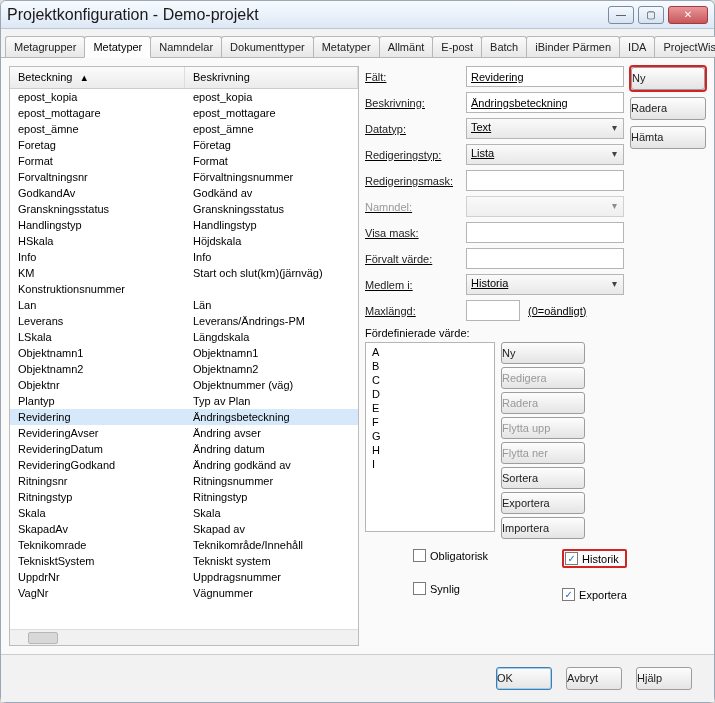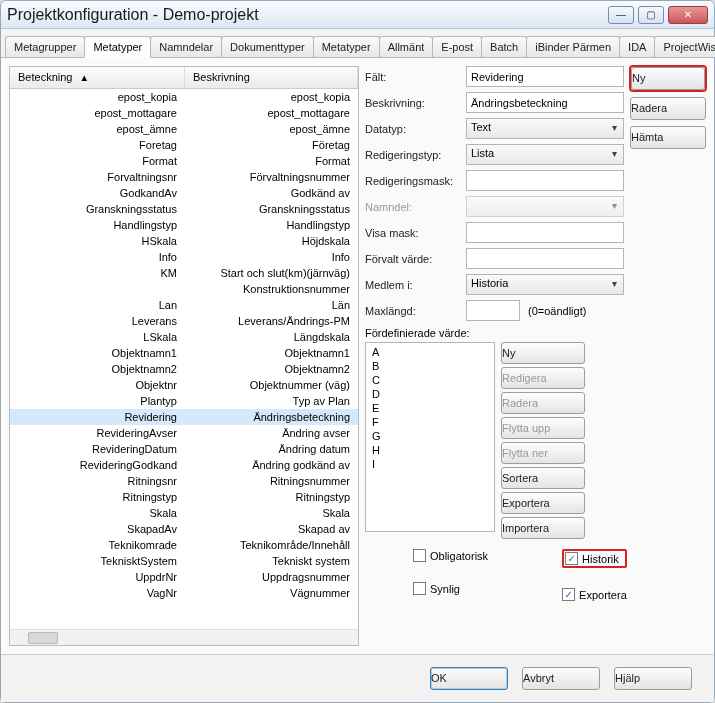--- a/index.html
+++ b/index.html
@@ -91,21 +91,21 @@
     border-bottom:1px solid #ccc;
     font-size:11px;
   }
   .list-header .col {
     padding:4px 8px;
     border-right:1px solid #ddd;
   }
   .col1 { width:175px; }
   .col2 { flex:1; }
   .list-body {
-    flex:1; overflow-y:scroll; overflow-x:auto;text-align:right;
+    flex:1; overflow-y:scroll; overflow-x:auto;
   }
   .row {
     display:flex;
     font-size:11px;
     padding:1px 0;
   }
   .row .cell1 { width:175px; padding:1px 8px; white-space:nowrap; overflow:hidden; }
   .row .cell2 { flex:1; padding:1px 8px; white-space:nowrap; overflow:hidden; }
   .row.selected { background:#d6e9fb; }
   .h-scroll {
@@ -122,20 +122,21 @@
     display:flex; flex-direction:column;
     position:relative;
   }
   .form-grid {
     display:grid;
     grid-template-columns: 95px 1fr;
     row-gap:5px;
     column-gap:6px;
     align-items:center;
     padding-right: 82px;
+    text-decoration: underline;
   }
   .lbl { font-size:11px; color:#222; white-space:nowrap; text-align:left; }
   .lbl.disabled { color:#999; }
   .inp, .sel {
     height:21px; border:1px solid #b5b5b5; background:#fff;
     font-size:11px; padding:2px 4px; width:100%;
   }
   .sel {
     background:linear-gradient(#fafafa,#e8e8e8);
     position:relative;
@@ -184,21 +185,21 @@
   .footer {
     height:48px;
     border-top:1px solid #ccc;
     background:#f2f2f2;
     display:flex;
     align-items:center;
     justify-content:flex-end;
     gap:14px;
     padding:0 22px;
   }
-  .footer .btn { width:78px; }
+  .footer .btn { width:56px; }
   .footer .btn.primary { border:1px solid #3c7fb1; box-shadow:0 0 0 1px #a3cdef inset;}
   
   ::-webkit-scrollbar { width:16px; height:16px; }
   ::-webkit-scrollbar-thumb { background:#d3d3d3; border:1px solid #b0b0b0; }
   ::-webkit-scrollbar-track { background:#f1f1f1; }
 </style>
 </head>
 <body>
 
 <div class="window">

